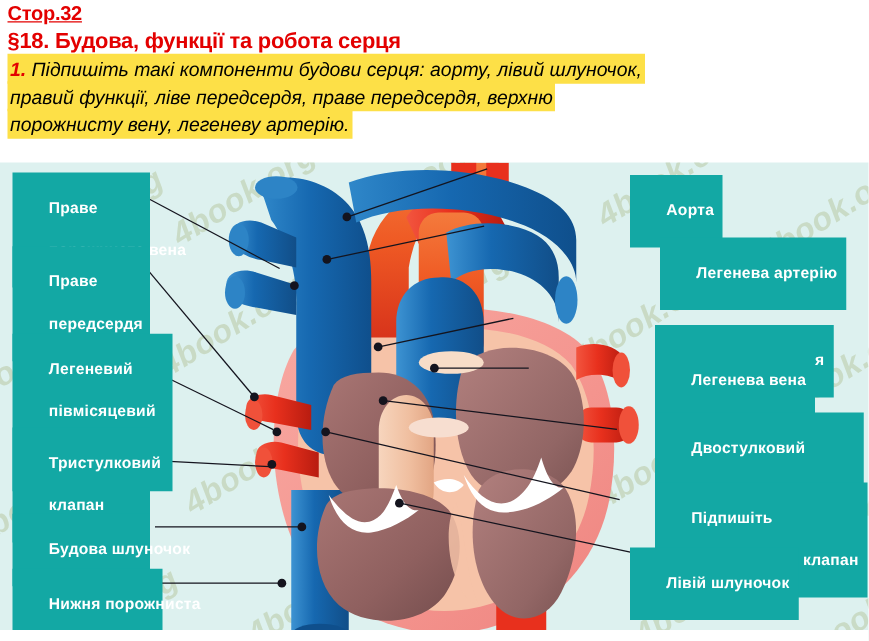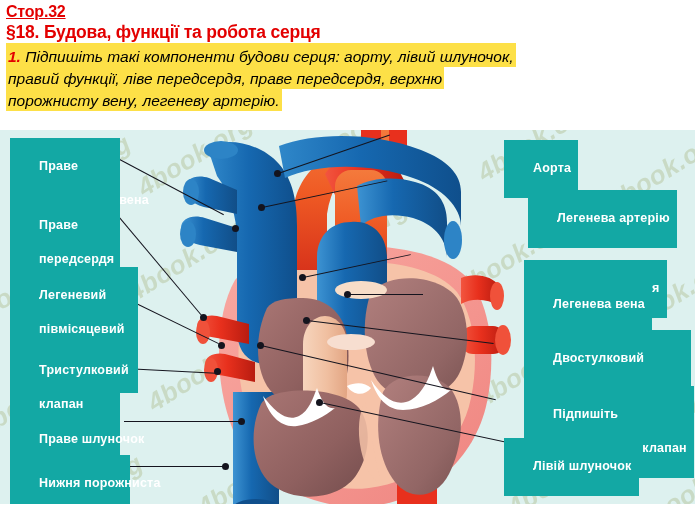--- a/index.html
+++ b/index.html
@@ -335,21 +335,21 @@
       <span>півмісяцевий</span><br>
       <span>клапан</span>
     </div>
 
     <div class="chip" style="left:10px; top:212px; width:110px;">
       <span>Тристулковий</span><br>
       <span>клапан</span>
     </div>
 
     <div class="chip" style="left:10px; top:281px; width:110px;">
-      <span>Праве шлуночок</span>
+      <span>Будова шлуночок</span>
     </div>
 
     <div class="chip" style="left:10px; top:325px; width:120px;">
       <span>Нижня порожниста</span><br>
       <span>вена</span>
     </div>
 
     <div class="chip" style="left:504px; top:10px;text-align:right;">
       <span>Аорта</span>
     </div>

